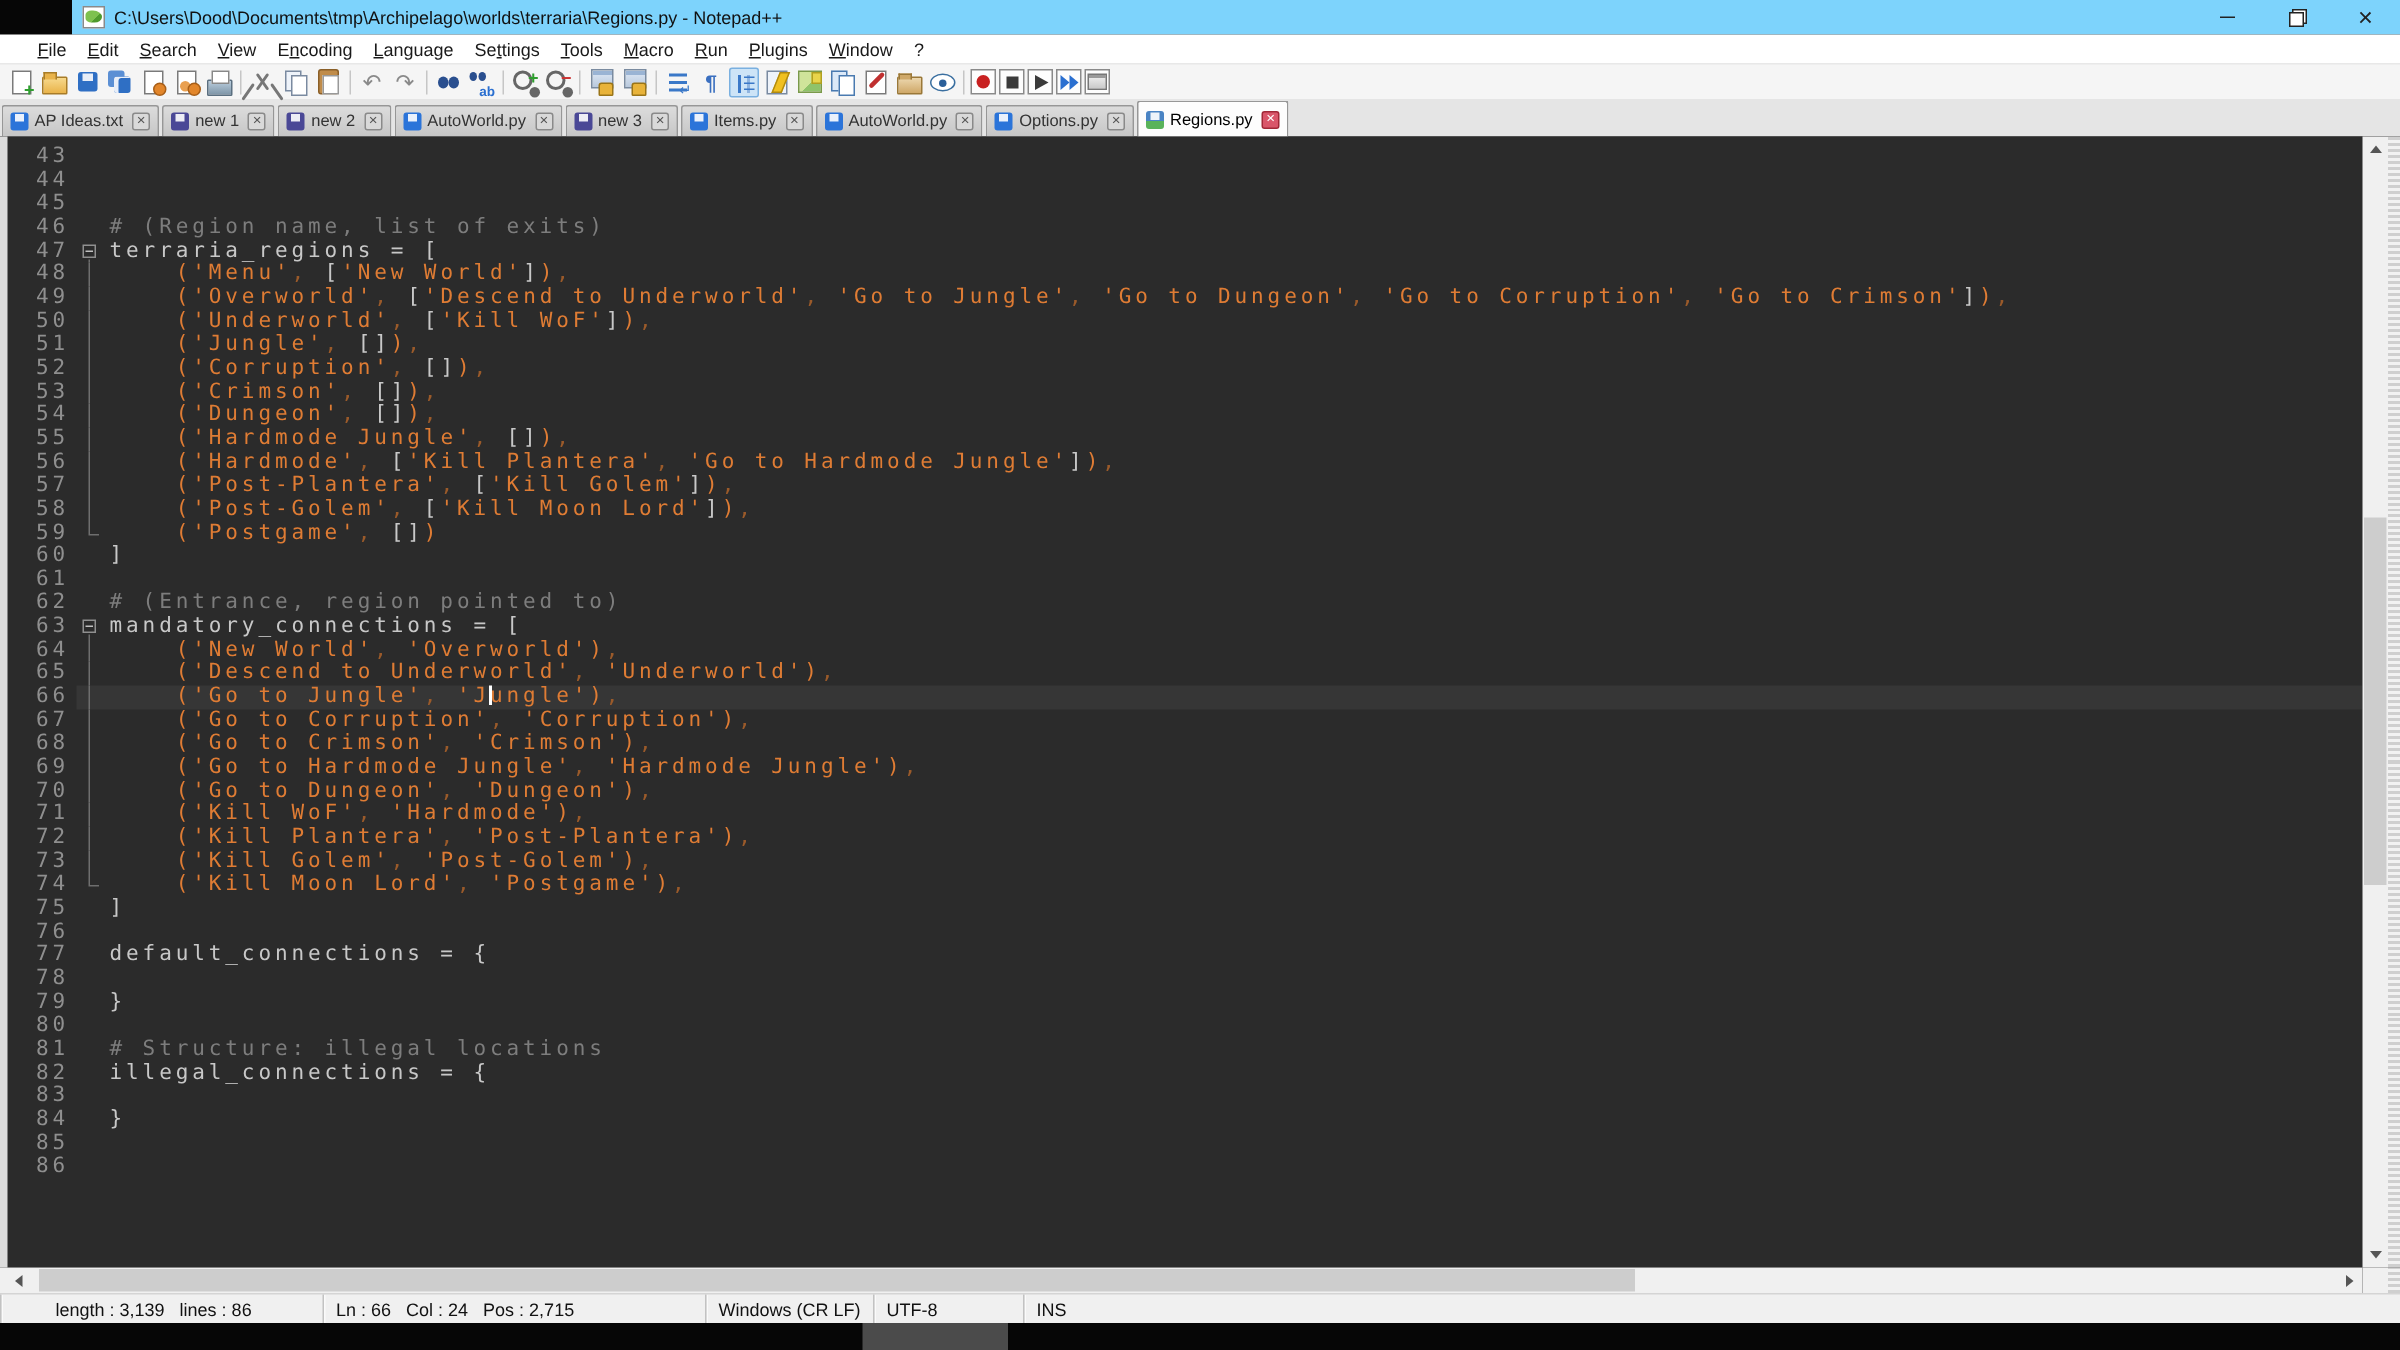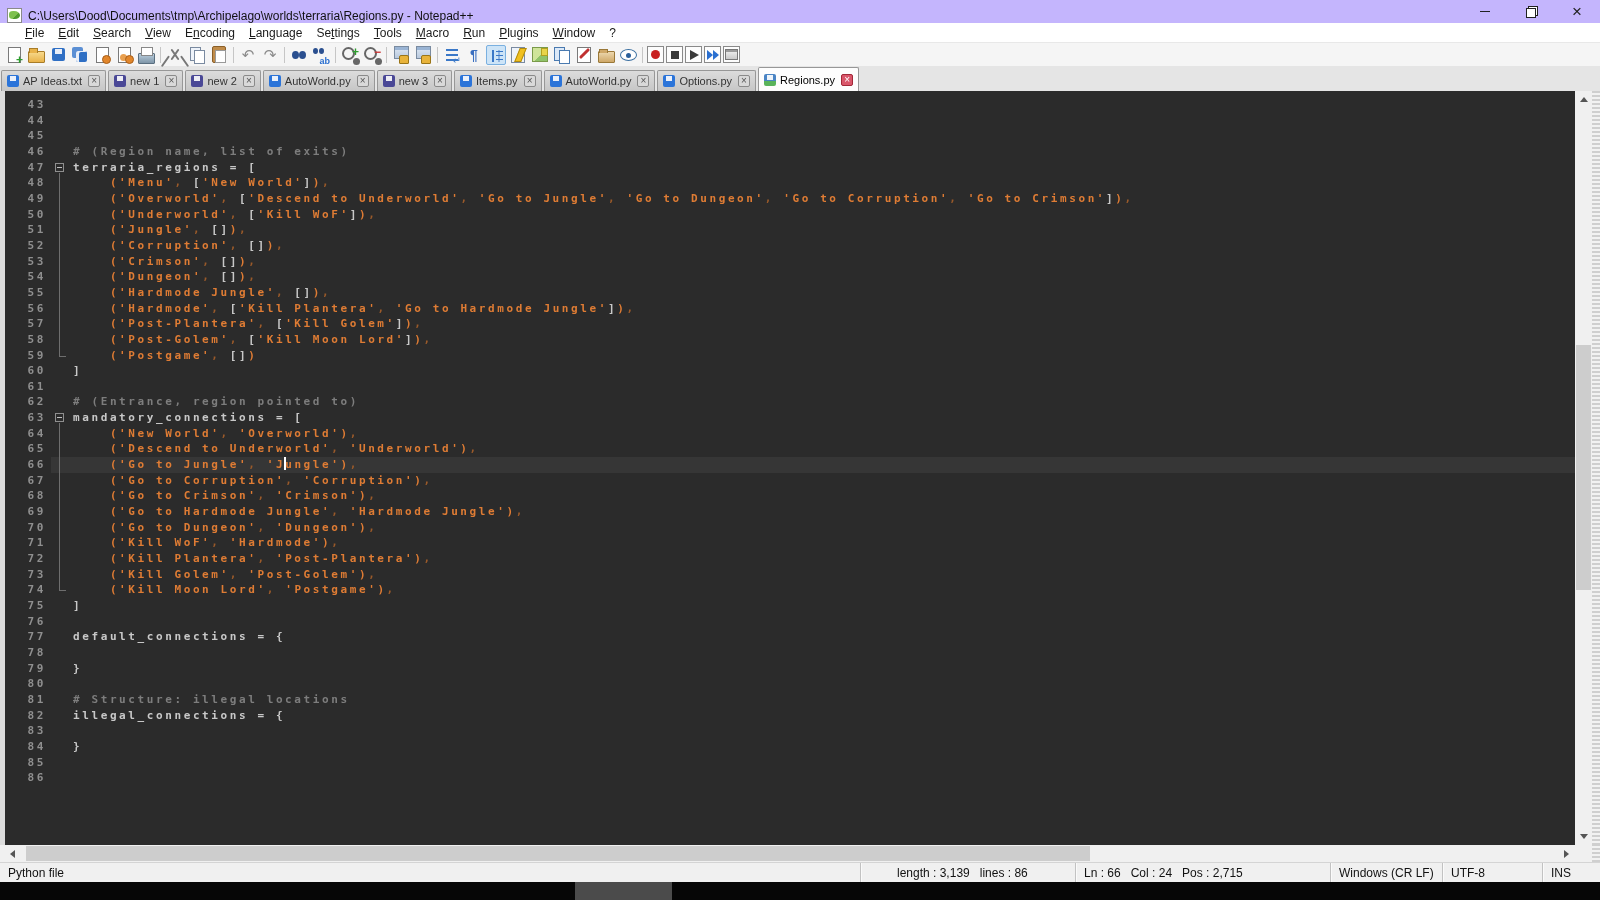--- a/index.html
+++ b/index.html
@@ -1,21 +1,21 @@
 <!DOCTYPE html>
 <html><head>
 <meta charset="utf-8">
 <style>
   * { box-sizing: border-box; margin: 0; padding: 0; }
   html,body { width:1600px; height:900px; overflow:hidden; background:#060606;
               font-family:"Liberation Sans", sans-serif; }
   .window { width:1600px; height:900px; display:flex; flex-direction:column; }
 
   
-  .titlebar { height:23px; background:#c4b5fd; display:flex; align-items:flex-end; flex:0 0 auto; }
+  .titlebar { height:23px; background:#7dd3fc; display:flex; align-items:center; flex:0 0 auto;margin-left:48px; }
   .app-icon { width:15px; height:15px; margin:0 6px 0 7px; position:relative; background:#fff; border:1px solid #8a8a8a; }
   .app-icon::after { content:""; position:absolute; left:1px; top:2px; right:1px; height:8px;
                      background:linear-gradient(135deg,#7ec14f 60%,#4f9a2e 60%); border-radius:40% 60% 50% 40%; }
   .title-text { font-size:12px; color:#111; white-space:nowrap; }
   .win-controls { margin-left:auto; display:flex; height:100%; }
   .wc { width:46px; height:100%; display:flex; align-items:center; justify-content:center; color:#222; }
   .wc-min::before { content:""; width:10px; height:1px; background:#222; }
   .wc-restore::before { content:""; width:8px; height:8px; border:1px solid #222; background:#fff;
                         box-shadow:2px -2px 0 -1px #fff, 2px -2px 0 0 #222; margin-top:2px; }
   .wc-close::before { content:"\00d7"; font-size:17px; line-height:1; }
@@ -126,21 +126,21 @@
   .disk.unsaved { background:#4a4896; }
   .disk.current { background:linear-gradient(#4a84c4 55%, #59b35a 55%); }
   .tab-x { width:12px; height:12px; margin-left:6px; border:1px solid #8a8a8a; background:#d9d9d9; color:#555;
            font-size:10px; line-height:10px; text-align:center; border-radius:2px; flex:0 0 auto; }
   .tab.active .tab-x { background:#d9566a; border-color:#a22838; color:#fff; }
 
   
   .editor-wrap { height:754px; display:flex; flex:0 0 auto; background:#2b2b2b; }
   .bm-strip { width:5px; background:#dcdcdc; flex:0 0 auto; }
   .code { flex:1 1 auto; overflow:hidden; padding-top:6px;
-          font-family:"DejaVu Sans Mono", monospace; font-size:11px; letter-spacing:2.6px; white-space:pre;font-weight:bold; }
+          font-family:"DejaVu Sans Mono", monospace; font-size:14px; letter-spacing:2.6px; white-space:pre; }
   .row { height:15.66px; line-height:15.66px; display:flex; }
   .ln { width:46px; padding-right:5px; text-align:right; color:#8f8f8f; flex:0 0 auto; }
   .rbody { flex:1 1 auto; display:flex; }
   .row.cur .rbody { background:#363636;text-align:right; }
   .fold { width:22px; flex:0 0 auto; position:relative; }
   .txt { flex:0 0 auto; color:#c8c8c8; }
   .tk-s { color:#df7c34; }          
   .tk-c { color:#9a5a2a; }          
   .tk-m { color:#7d7d7d; }          
   .fbox { position:absolute; left:4px; top:3px; width:9px; height:9px; border:1px solid #8f8f8f;
@@ -327,21 +327,20 @@
       <div class="hthumb"></div>
       <div class="harr harr-r">
           <span class="tri-rt"></span>
         </div>
     </div>
     <div class="corner"></div>
     <div class="redge"></div>
   </div>
 
   <div class="statusbar">
-    <div class="sb-sec sb-doct">Python file</div>
     <div class="sb-sec sb-len">length : 3,139   lines : 86</div>
     <div class="sb-sec sb-pos">Ln : 66   Col : 24   Pos : 2,715</div>
     <div class="sb-sec sb-eol">Windows (CR LF)</div>
     <div class="sb-sec sb-enc">UTF-8</div>
     <div class="sb-sec sb-ins">INS</div>
   </div>
 
   <div class="bottom-strip">
     <div class="bottom-patch"></div>
   </div>

